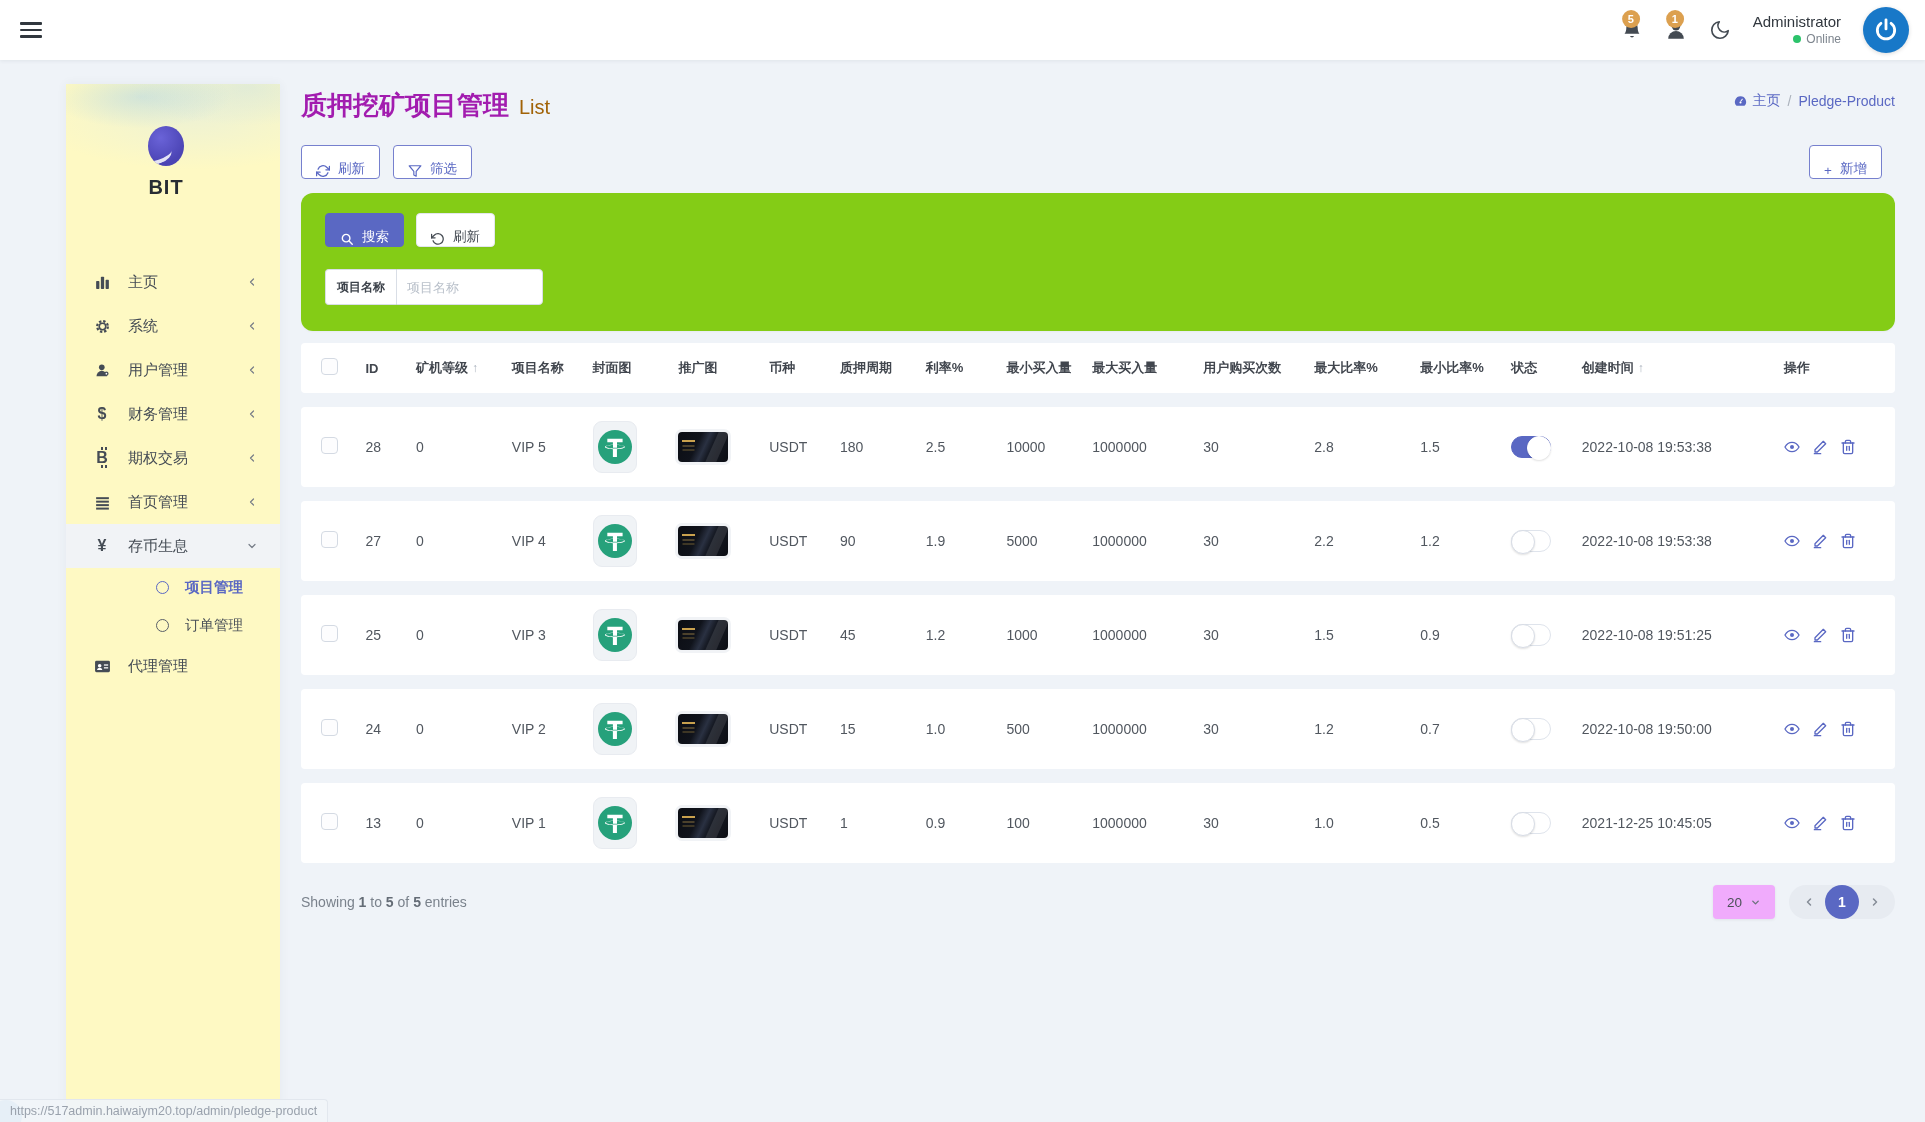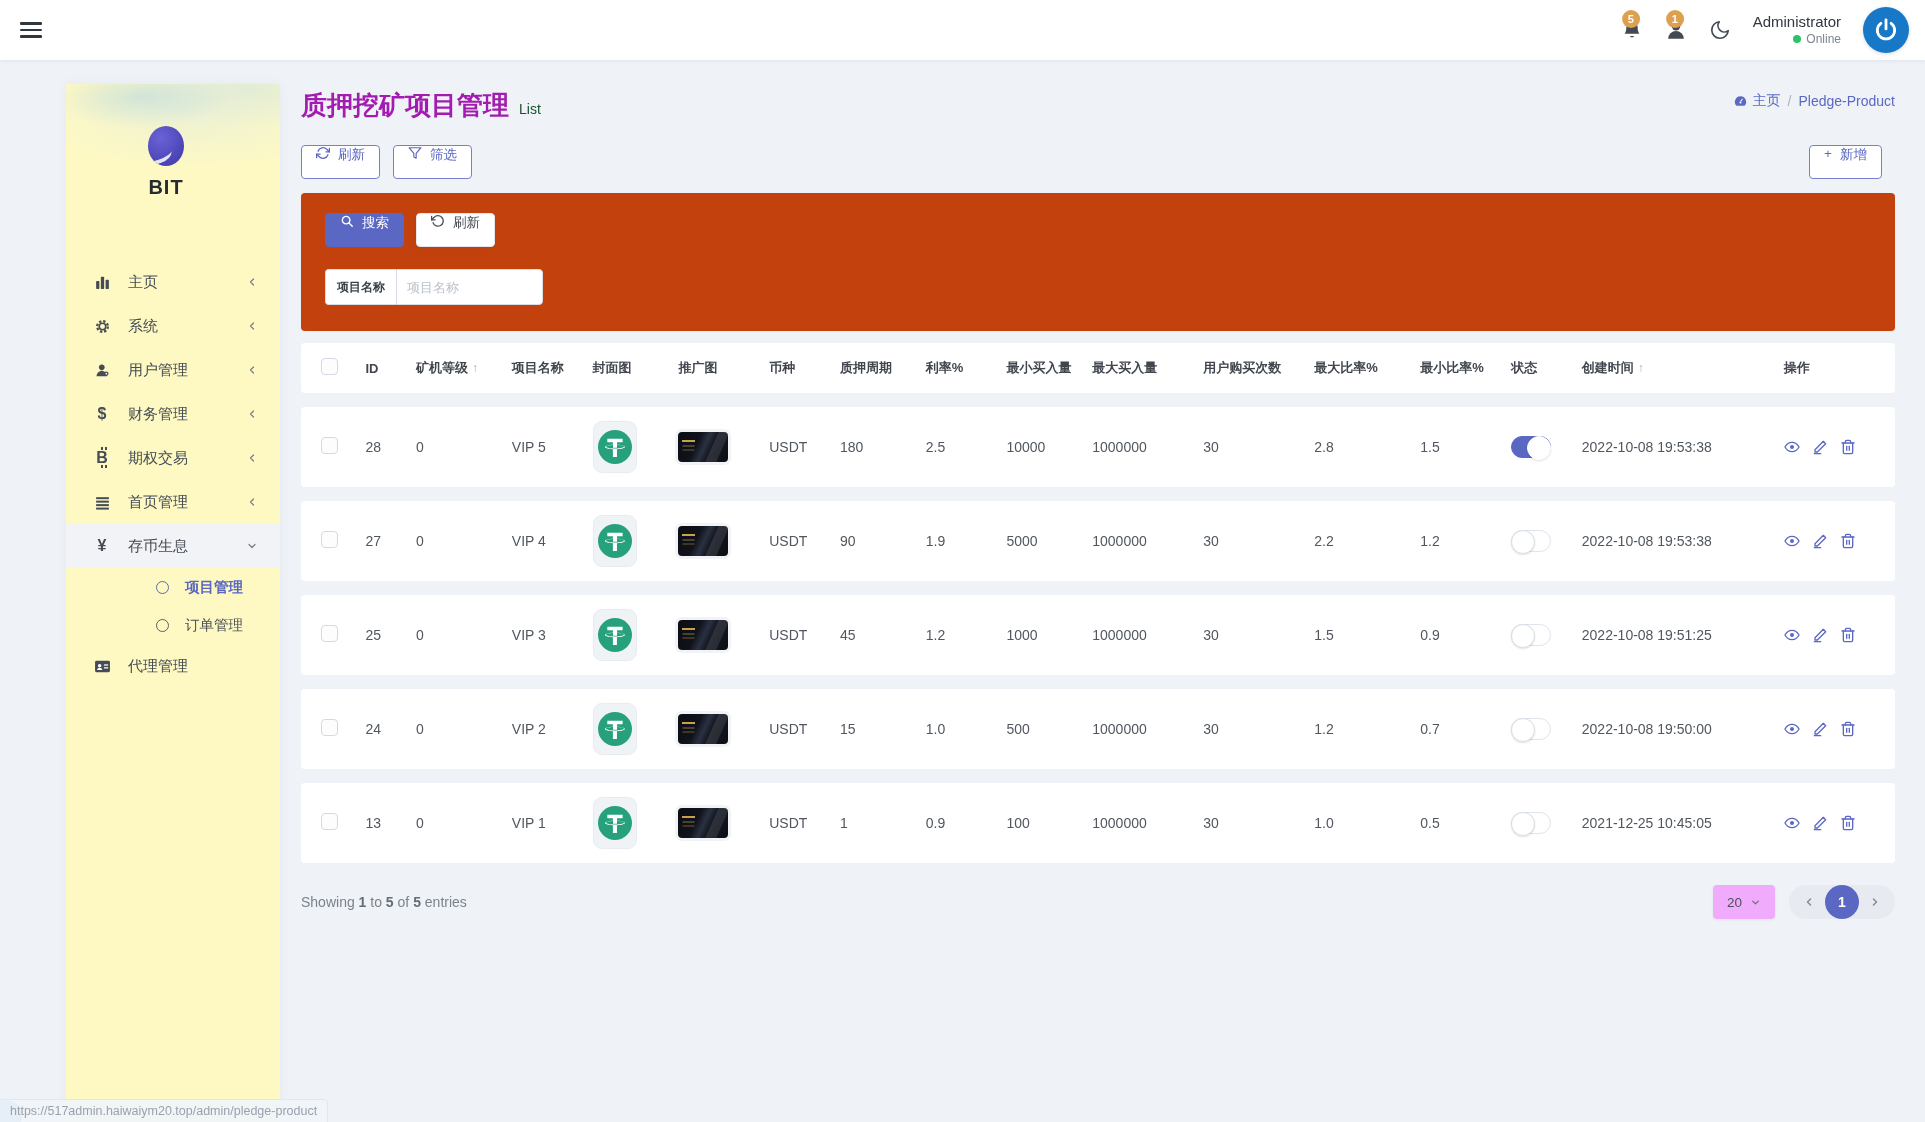--- a/index.html
+++ b/index.html
@@ -78,39 +78,39 @@
   .sub-circle { width:13px; height:13px; border-radius:50%;
     border:1.6px solid #5a6069; margin-right:16px; flex:none; }
   .sub-label { font-size:14.5px; }
   .submenu-item.active { color:var(--primary); font-weight:bold; }
   .submenu-item.active .sub-circle { border-color:var(--primary); }
 
   
   .content { flex:1; margin-left:21px; min-width:0; }
   .page-head { display:flex; align-items:flex-start; margin-top:4px; }
   .page-title { font-size:26px; font-weight:600; color:#a21caf; }
-  .page-subtitle { font-size:14px; color:#14532d; margin-left:10px; }
+  .page-subtitle { font-size:20px; color:#a16207; margin-left:10px; }
   .title-row { display:flex; align-items:baseline; }
   .breadcrumb { margin-left:auto; display:flex; align-items:center; gap:7px;
     font-size:14px; color:var(--primary); padding-top:4px; }
   .breadcrumb .sep { color:#aab1bb; }
   .bc-icon svg { width:15px; height:15px; }
   .bc-link { cursor:pointer; display:flex; align-items:center; gap:5px; }
 
   .toolbar { display:flex; margin-top:22px; }
-  .btn { display:inline-flex; align-items:flex-start; gap:8px; height:34px;
+  .btn { display:inline-flex; align-items:flex-end; gap:8px; height:34px;
     padding:0 14px; border-radius:4px; font-size:13.5px; cursor:pointer;
     user-select:none; }
   .btn svg { width:14px; height:14px; }
   .btn-outline { border:1px solid var(--primary-border); color:var(--primary);
     background:#fff; }
   .toolbar .btn { margin-right:13px; }
   .btn-create { margin-left:auto; margin-right:0; }
 
-  .filter-card { background:#c2410c; border-radius:4px; margin-top:14px;
+  .filter-card { background:#84cc16; border-radius:12px; margin-top:14px;
     padding:20px 24px 26px; box-shadow:0 1px 2px rgba(40,50,70,.04); }
   .btn-primary { background:var(--primary); color:#fff; border:1px solid var(--primary); }
   .btn-plain { background:#fff; border:1px solid #e3e7ee; color:#464c54;
     box-shadow:0 1px 2px rgba(40,50,70,.05); }
   .filter-row { display:flex; gap:12px; }
   .input-group { display:flex; margin-top:22px; height:36px; width:218px; }
   .ig-addon { display:flex; align-items:center; padding:0 11px; font-size:12px;
     font-weight:bold; color:#3b4149; background:#fff; border:1px solid #d9dee6;
     border-right:none; border-radius:4px 0 0 4px; white-space:nowrap; }
   .ig-input { flex:1; min-width:0; border:1px solid #d9dee6; border-radius:0 4px 4px 0;

